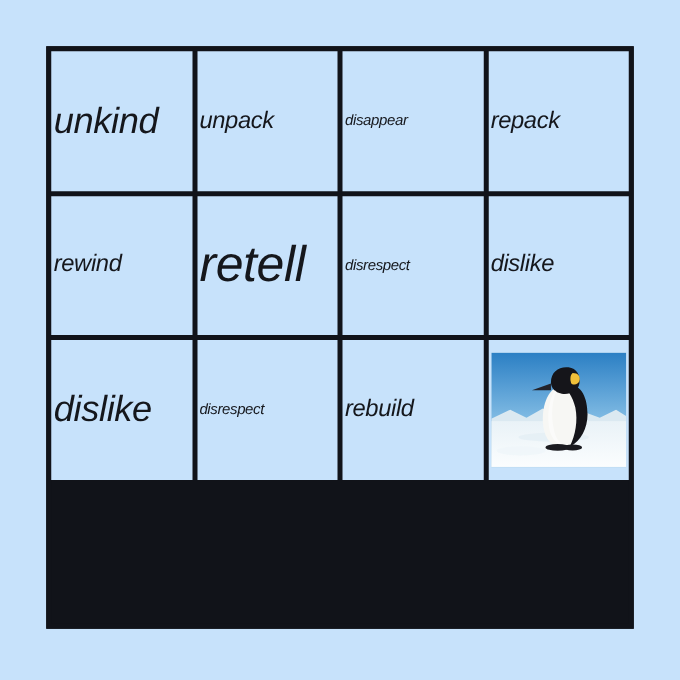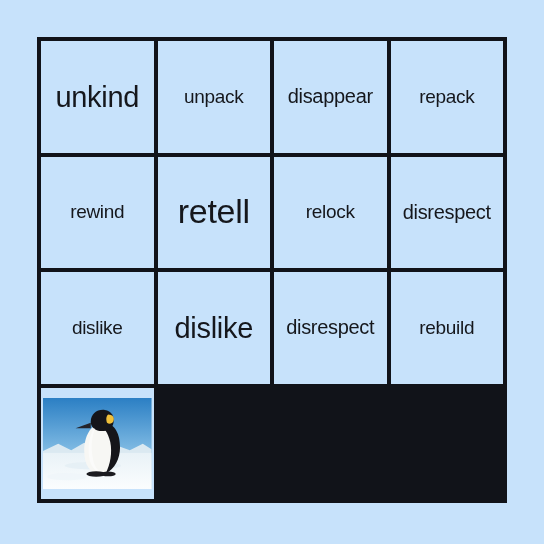--- a/index.html
+++ b/index.html
@@ -27,38 +27,39 @@
     grid-template-columns: repeat(4, 1fr);
     grid-template-rows: repeat(4, 1fr);
     gap: 4px;
   }
 
   .cell {
     background: #c7e2fb;
     position: relative;
     display: flex;
     align-items: center;
-    justify-content: center;
+    justify-content: flex-start;
     overflow: hidden;
     text-align: center;
     padding: 2px;
     box-sizing: border-box;
+    font-style: italic;
   }
 
   .cell-text {
     color: #15171c;
     line-height: 1.05;
     letter-spacing: -0.3px;
     white-space: nowrap;
   }
 
-  .size-xl  { font-size: 34px; }
+  .size-xl  { font-size: 40px; }
   .size-lg  { font-size: 29px; }
   .size-md  { font-size: 19px; }
-  .size-sm  { font-size: 20px; }
+  .size-sm  { font-size: 12px; }
 
   
   .free-cell {
     background: #c7e2fb;
     padding: 0;
   }
   .free-photo {
     position: absolute;
     left: 2px;
     top: 10px;
@@ -87,23 +88,20 @@
       <span class="cell-text size-sm">disappear</span>
     </div>
     <div class="cell">
       <span class="cell-text size-md">repack</span>
     </div>
     <div class="cell">
       <span class="cell-text size-md">rewind</span>
     </div>
     <div class="cell">
       <span class="cell-text size-xl">retell</span>
-    </div>
-    <div class="cell">
-      <span class="cell-text size-md">relock</span>
     </div>
     <div class="cell">
       <span class="cell-text size-sm">disrespect</span>
     </div>
     <div class="cell">
       <span class="cell-text size-md">dislike</span>
     </div>
     <div class="cell">
       <span class="cell-text size-lg">dislike</span>
     </div>

